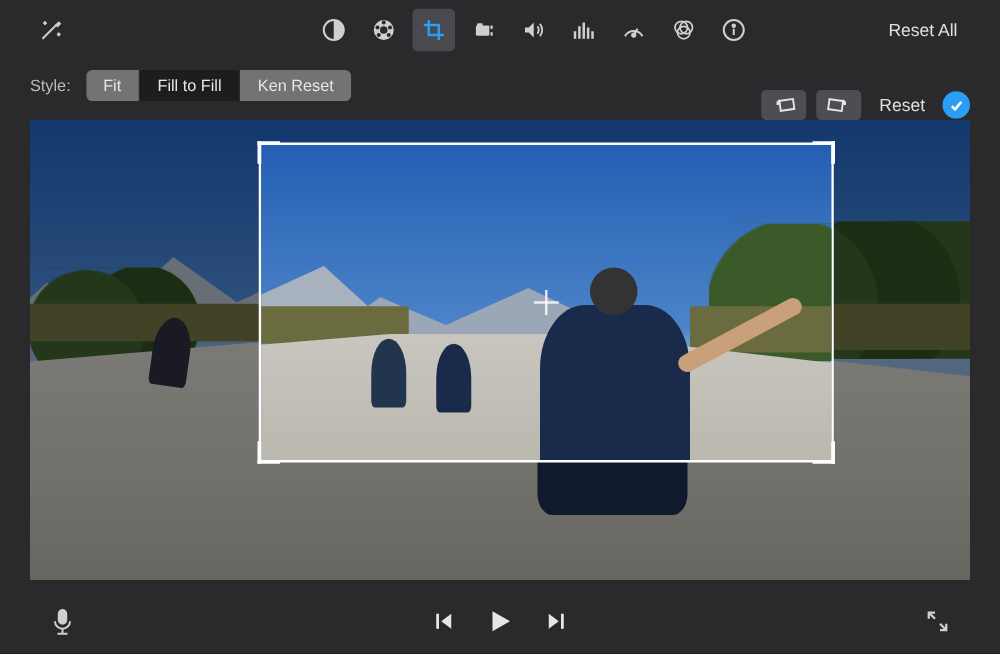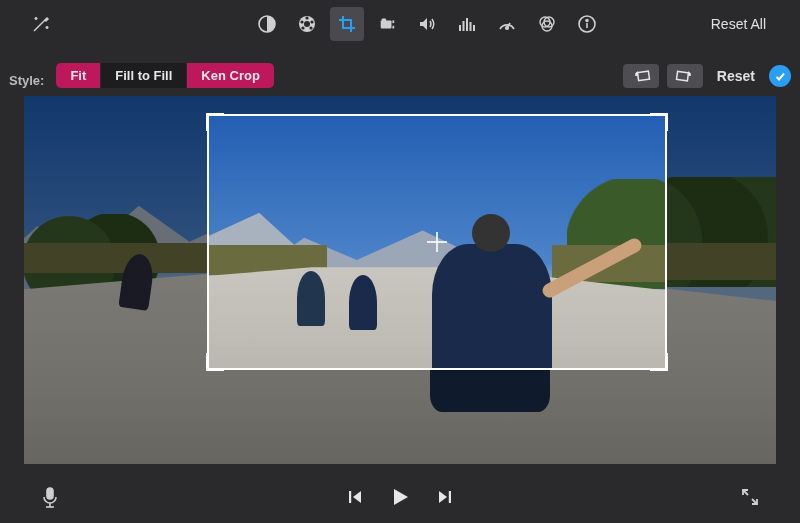--- a/index.html
+++ b/index.html
@@ -26,33 +26,32 @@
   }
   .tool-icon.active { background: #4a4a4e; color: #2a9df4; }
   .reset-all {
     margin-left: auto;
     color: #e0e0e0;
     font-size: 14px;
     padding: 6px 10px;
   }
   .toolbar-style {
     height: 40px;
-    display: flex; align-items: flex-end;
-    padding: 0 9px;
+    display: flex; align-items: center;
+    padding: 0 24px;
     gap: 8px;
-    font-weight: bold;
   }
   .style-label { color: #bbb; margin-right: 4px; font-size: 13px; }
   .seg {
     display: flex;
     border-radius: 5px;
     overflow: hidden;
   }
   .seg-btn {
-    background: #be185d;
+    background: #737373;
     color: #e6e6e6;
     padding: 5px 14px;
     font-size: 13px;
     border-right: 1px solid #2a2a2c;
   }
   .seg-btn:last-child { border-right: none; }
   .seg-btn.active { background: #1d1d1f; }
   .right-controls { margin-left: auto; display: flex; align-items: center; gap: 8px; margin-top: 32px; }
   .rot-btn {
     width: 36px; height: 24px;
@@ -221,21 +220,21 @@
       </svg>
   </div>
   <div class="reset-all">Reset All</div>
 </div>
 
 <div class="toolbar-style">
   <span class="style-label">Style:</span>
   <div class="seg">
     <div class="seg-btn">Fit</div>
     <div class="seg-btn active">Fill to Fill</div>
-    <div class="seg-btn">Ken Crop</div>
+    <div class="seg-btn">Ken Reset</div>
   </div>
   <div class="right-controls">
     <div class="rot-btn">
       <svg width="22" height="16" viewBox="0 0 22 16" fill="none" stroke="#e6e6e6" stroke-width="1.5">
           <rect x="8" y="4" width="11" height="8" transform="rotate(-8 13 8)"></rect>
           <path d="M6 8 a4 4 0 0 1 2 -4"></path>
           <path d="M5 5 l1 3 l3 -1" fill="#e6e6e6" stroke="none"></path>
         </svg>
     </div>
     <div class="rot-btn">

